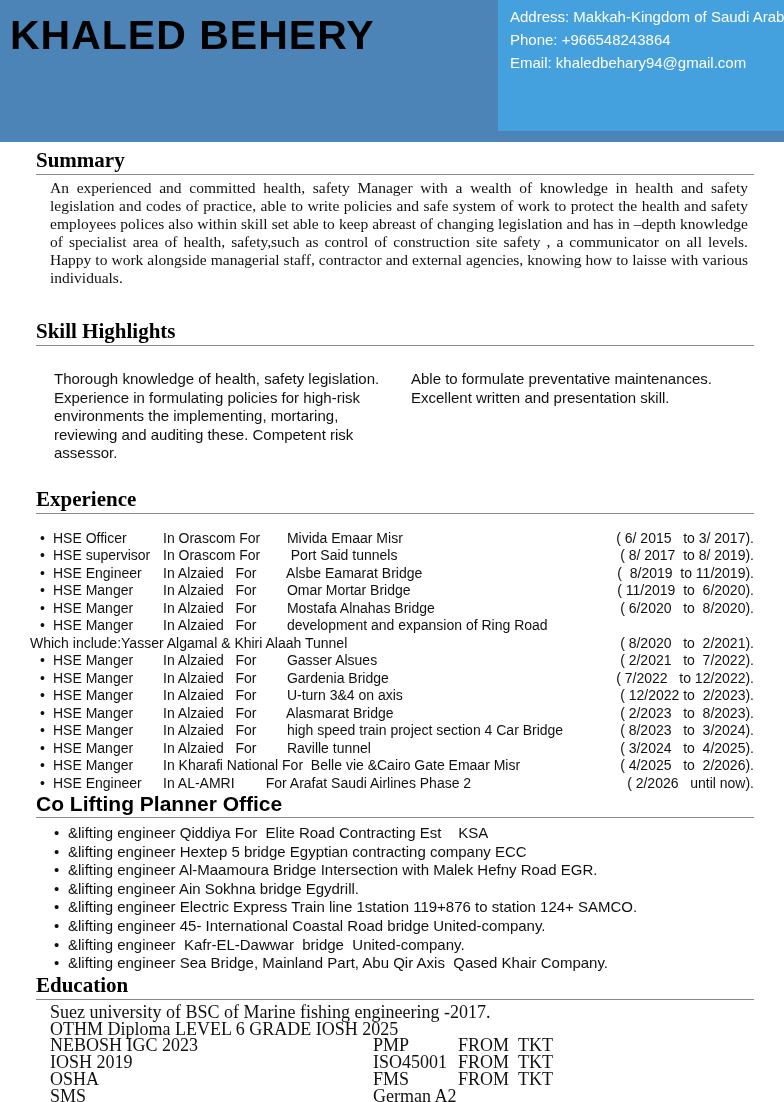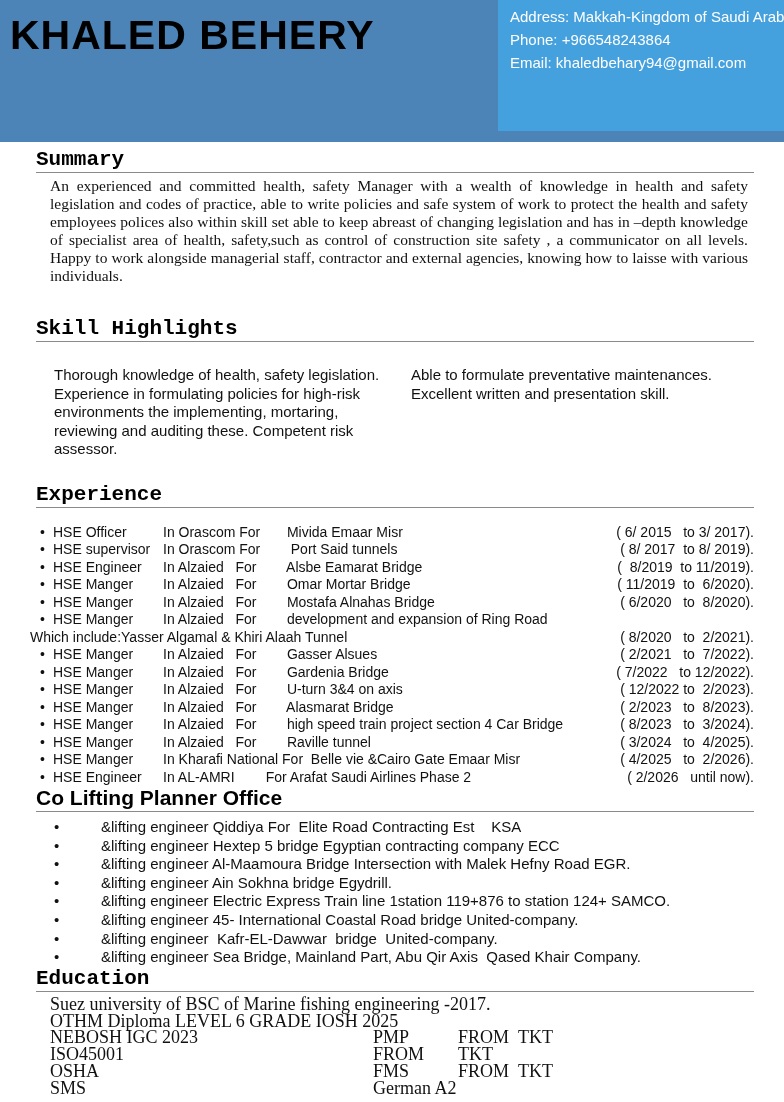--- a/index.html
+++ b/index.html
@@ -17,21 +17,21 @@
   }
   .contact-box {
     position:absolute; left:498px; top:0; width:344px; height:131px;
     background:#44a1de; color:#ffffff; box-sizing:border-box;
     padding:7px 10px 0 12px; font-size:15px; line-height:19px;
   }
   .contact-line { margin-bottom:4px; }
   
   .content { padding:6px 30px 0 36px; }
   .h-serif {
-    font-family:Liberation Mono, monospace; font-size:21px; font-weight:bold;
+    font-family:Liberation Serif, serif; font-size:21px; font-weight:bold;
     margin:0 0 1px 0; color:#000;
   }
   .h-sans {
     font-family:"Liberation Sans", sans-serif; font-size:21px; font-weight:bold;
     margin:0 0 1px 0; color:#000;
   }
   .rule { border-bottom:1.5px solid #8a8a8a; margin-bottom:4px; }
   .summary-text {
     font-family:"Liberation Serif", serif; font-size:15.5px; line-height:18px;
     text-align:justify; margin:2px 6px 8px 14px;
@@ -47,21 +47,21 @@
   .exp-row.cont::before { content:""; flex:0 0 0; width:0; }
   .exp-row.cont { margin-left:-10px; }
   .exp-role { flex:0 0 auto; min-width:110px; white-space:pre; }
   .exp-org  { flex:0 0 auto; min-width:120px; white-space:pre; }
   .exp-project { flex:1 1 auto; white-space:pre; overflow:hidden; }
   .exp-dates { flex:0 0 auto; white-space:pre; }
   
   .co-list { margin-top:6px; padding-left:18px; }
   .co-item { display:flex; align-items:baseline; font-size:15px; line-height:18.6px; }
   .co-item::before { content:"\2022"; flex:0 0 14px; width:14px; }
-  .co-text { white-space:pre;margin-left:33px; }
+  .co-text { white-space:pre; }
   
   .edu-block { font-family:"Liberation Serif", serif; font-size:18px; line-height:16.8px; padding-left:14px; margin-top:0; }
   .edu-line { white-space:pre; }
   .edu-row { display:grid; grid-template-columns:323px 85px 60px 1fr; white-space:pre; }
 </style>
 </head>
 <body>
 
 <div class="page">
 
@@ -246,20 +246,21 @@
       <div>
 
           <div class="edu-row">
             <span>NEBOSH IGC 2023</span>
             <span>PMP</span>
             <span>FROM</span>
             <span>TKT</span>
           </div>
 
           <div class="edu-row">
+            <span>IOSH 2019</span>
             <span>ISO45001</span>
             <span>FROM</span>
             <span>TKT</span>
           </div>
 
           <div class="edu-row">
             <span>OSHA</span>
             <span>FMS</span>
             <span>FROM</span>
             <span>TKT</span>

